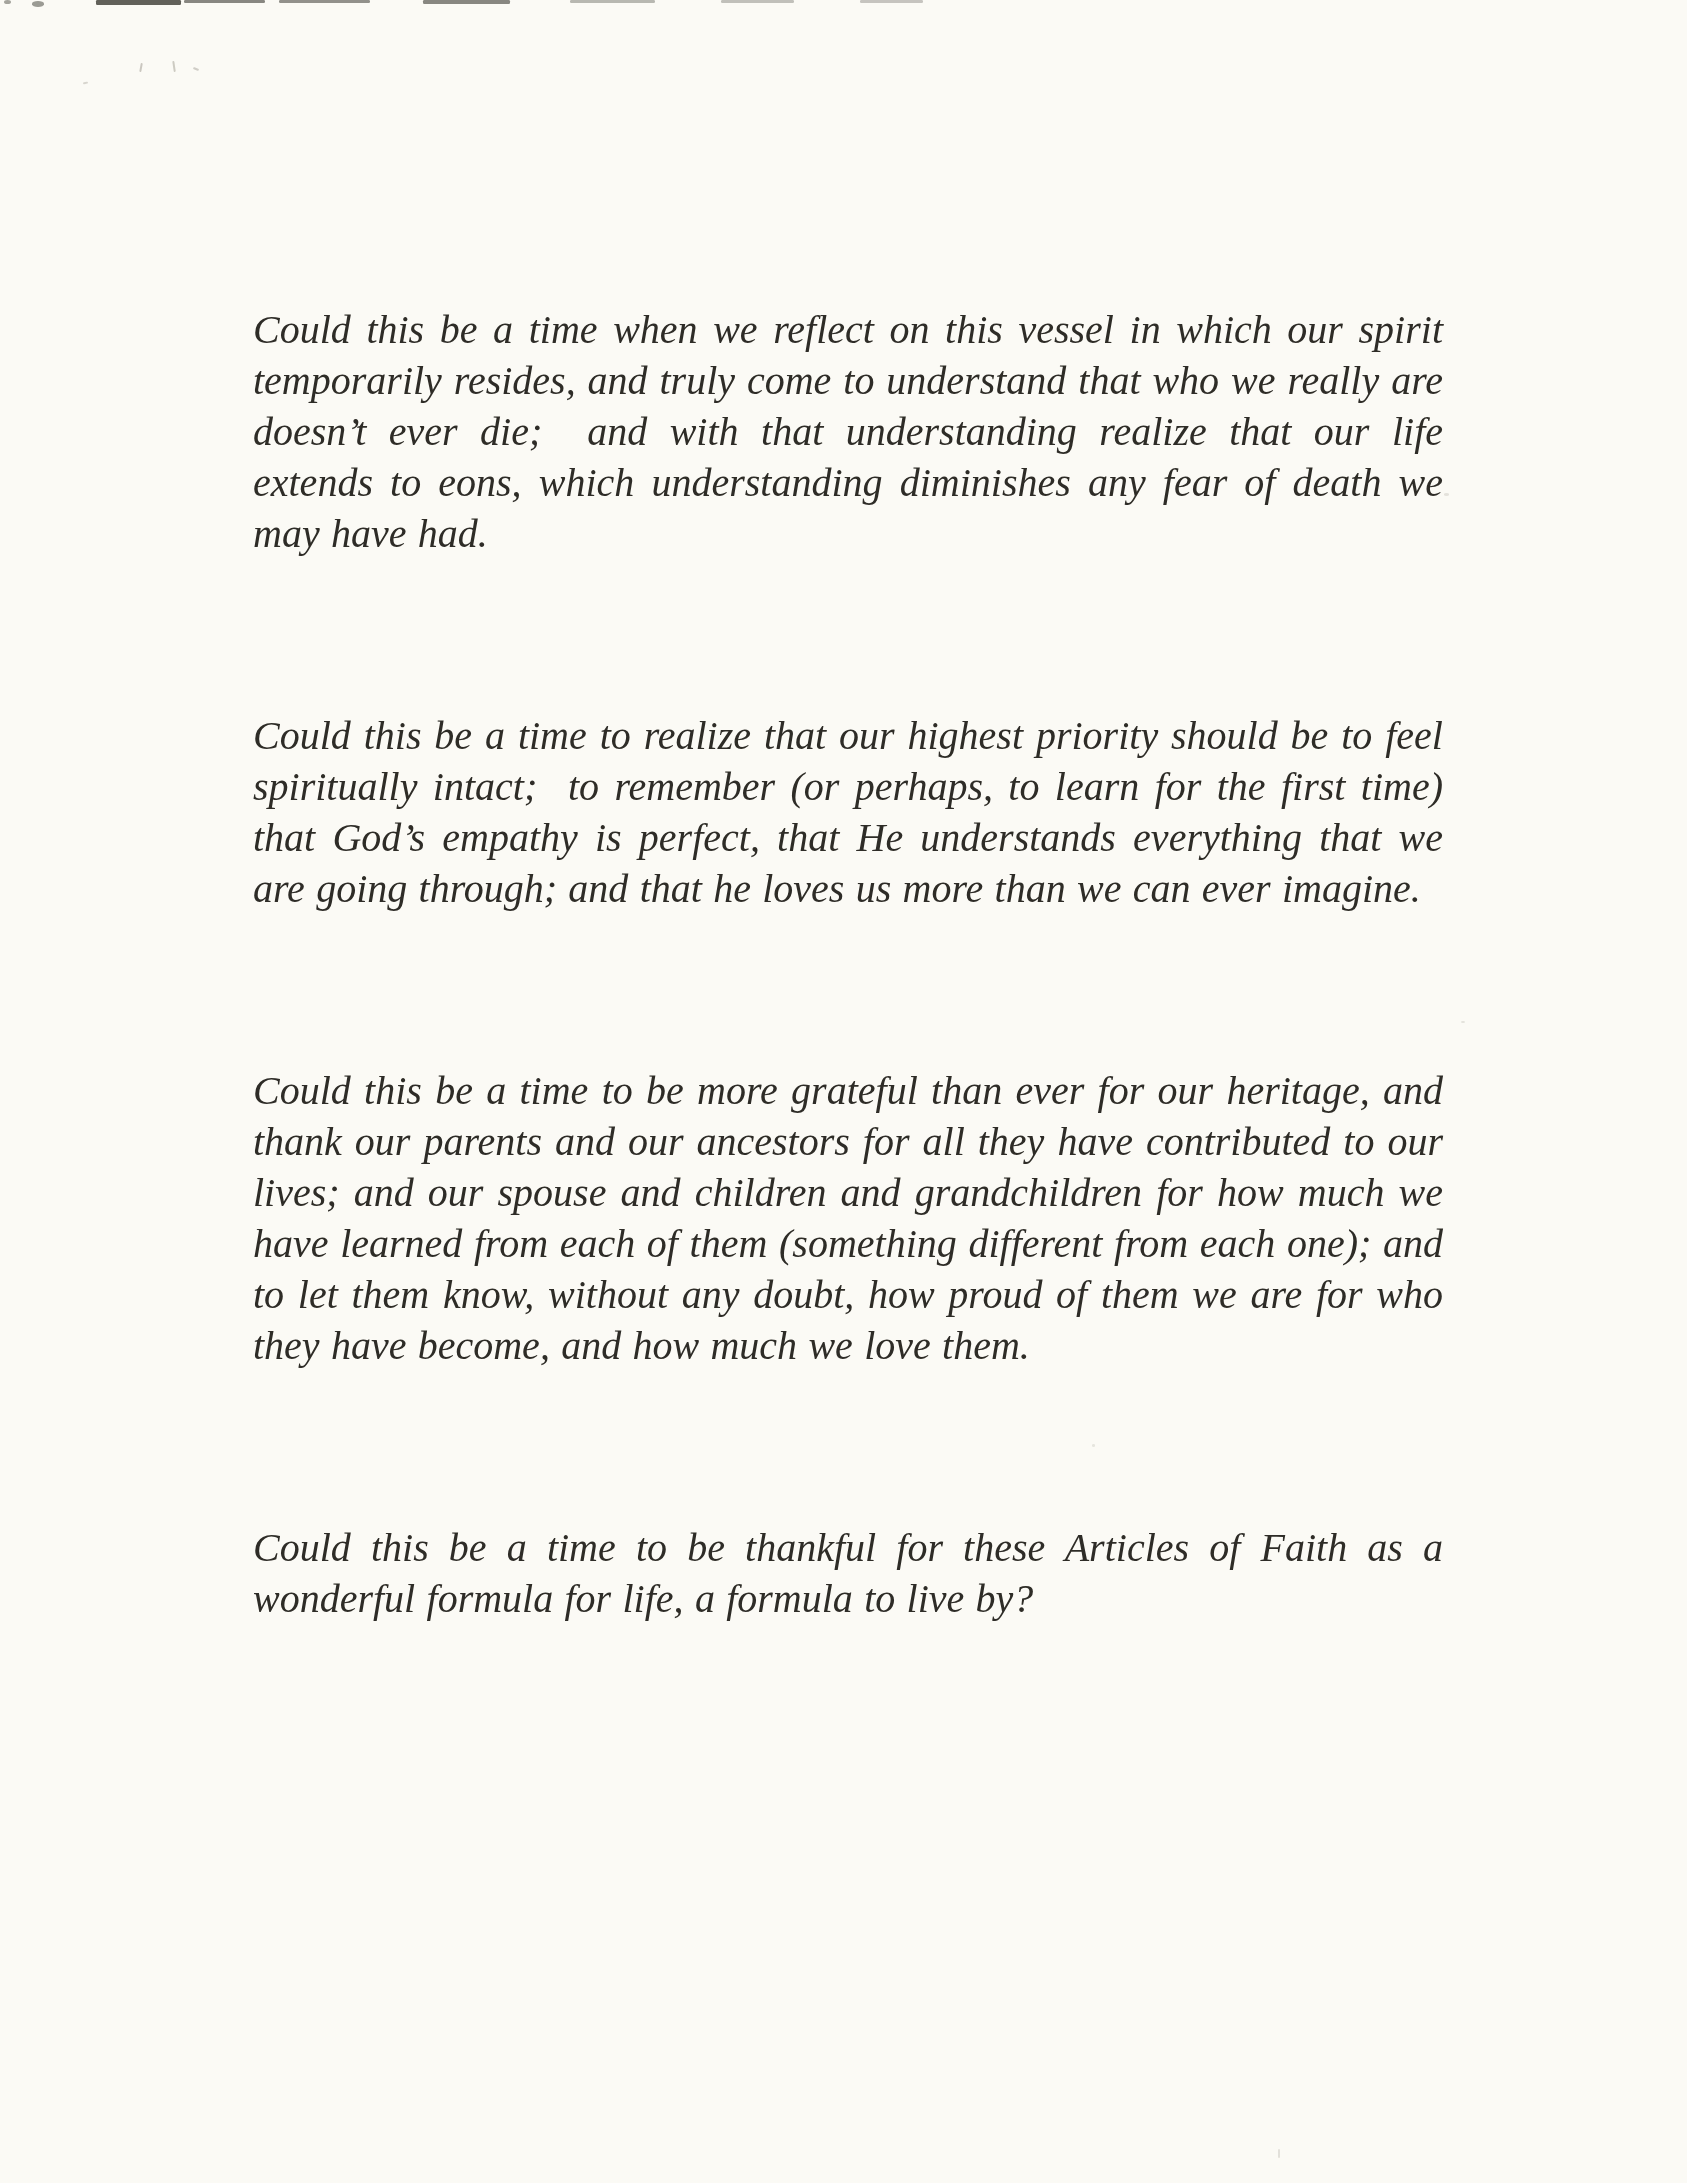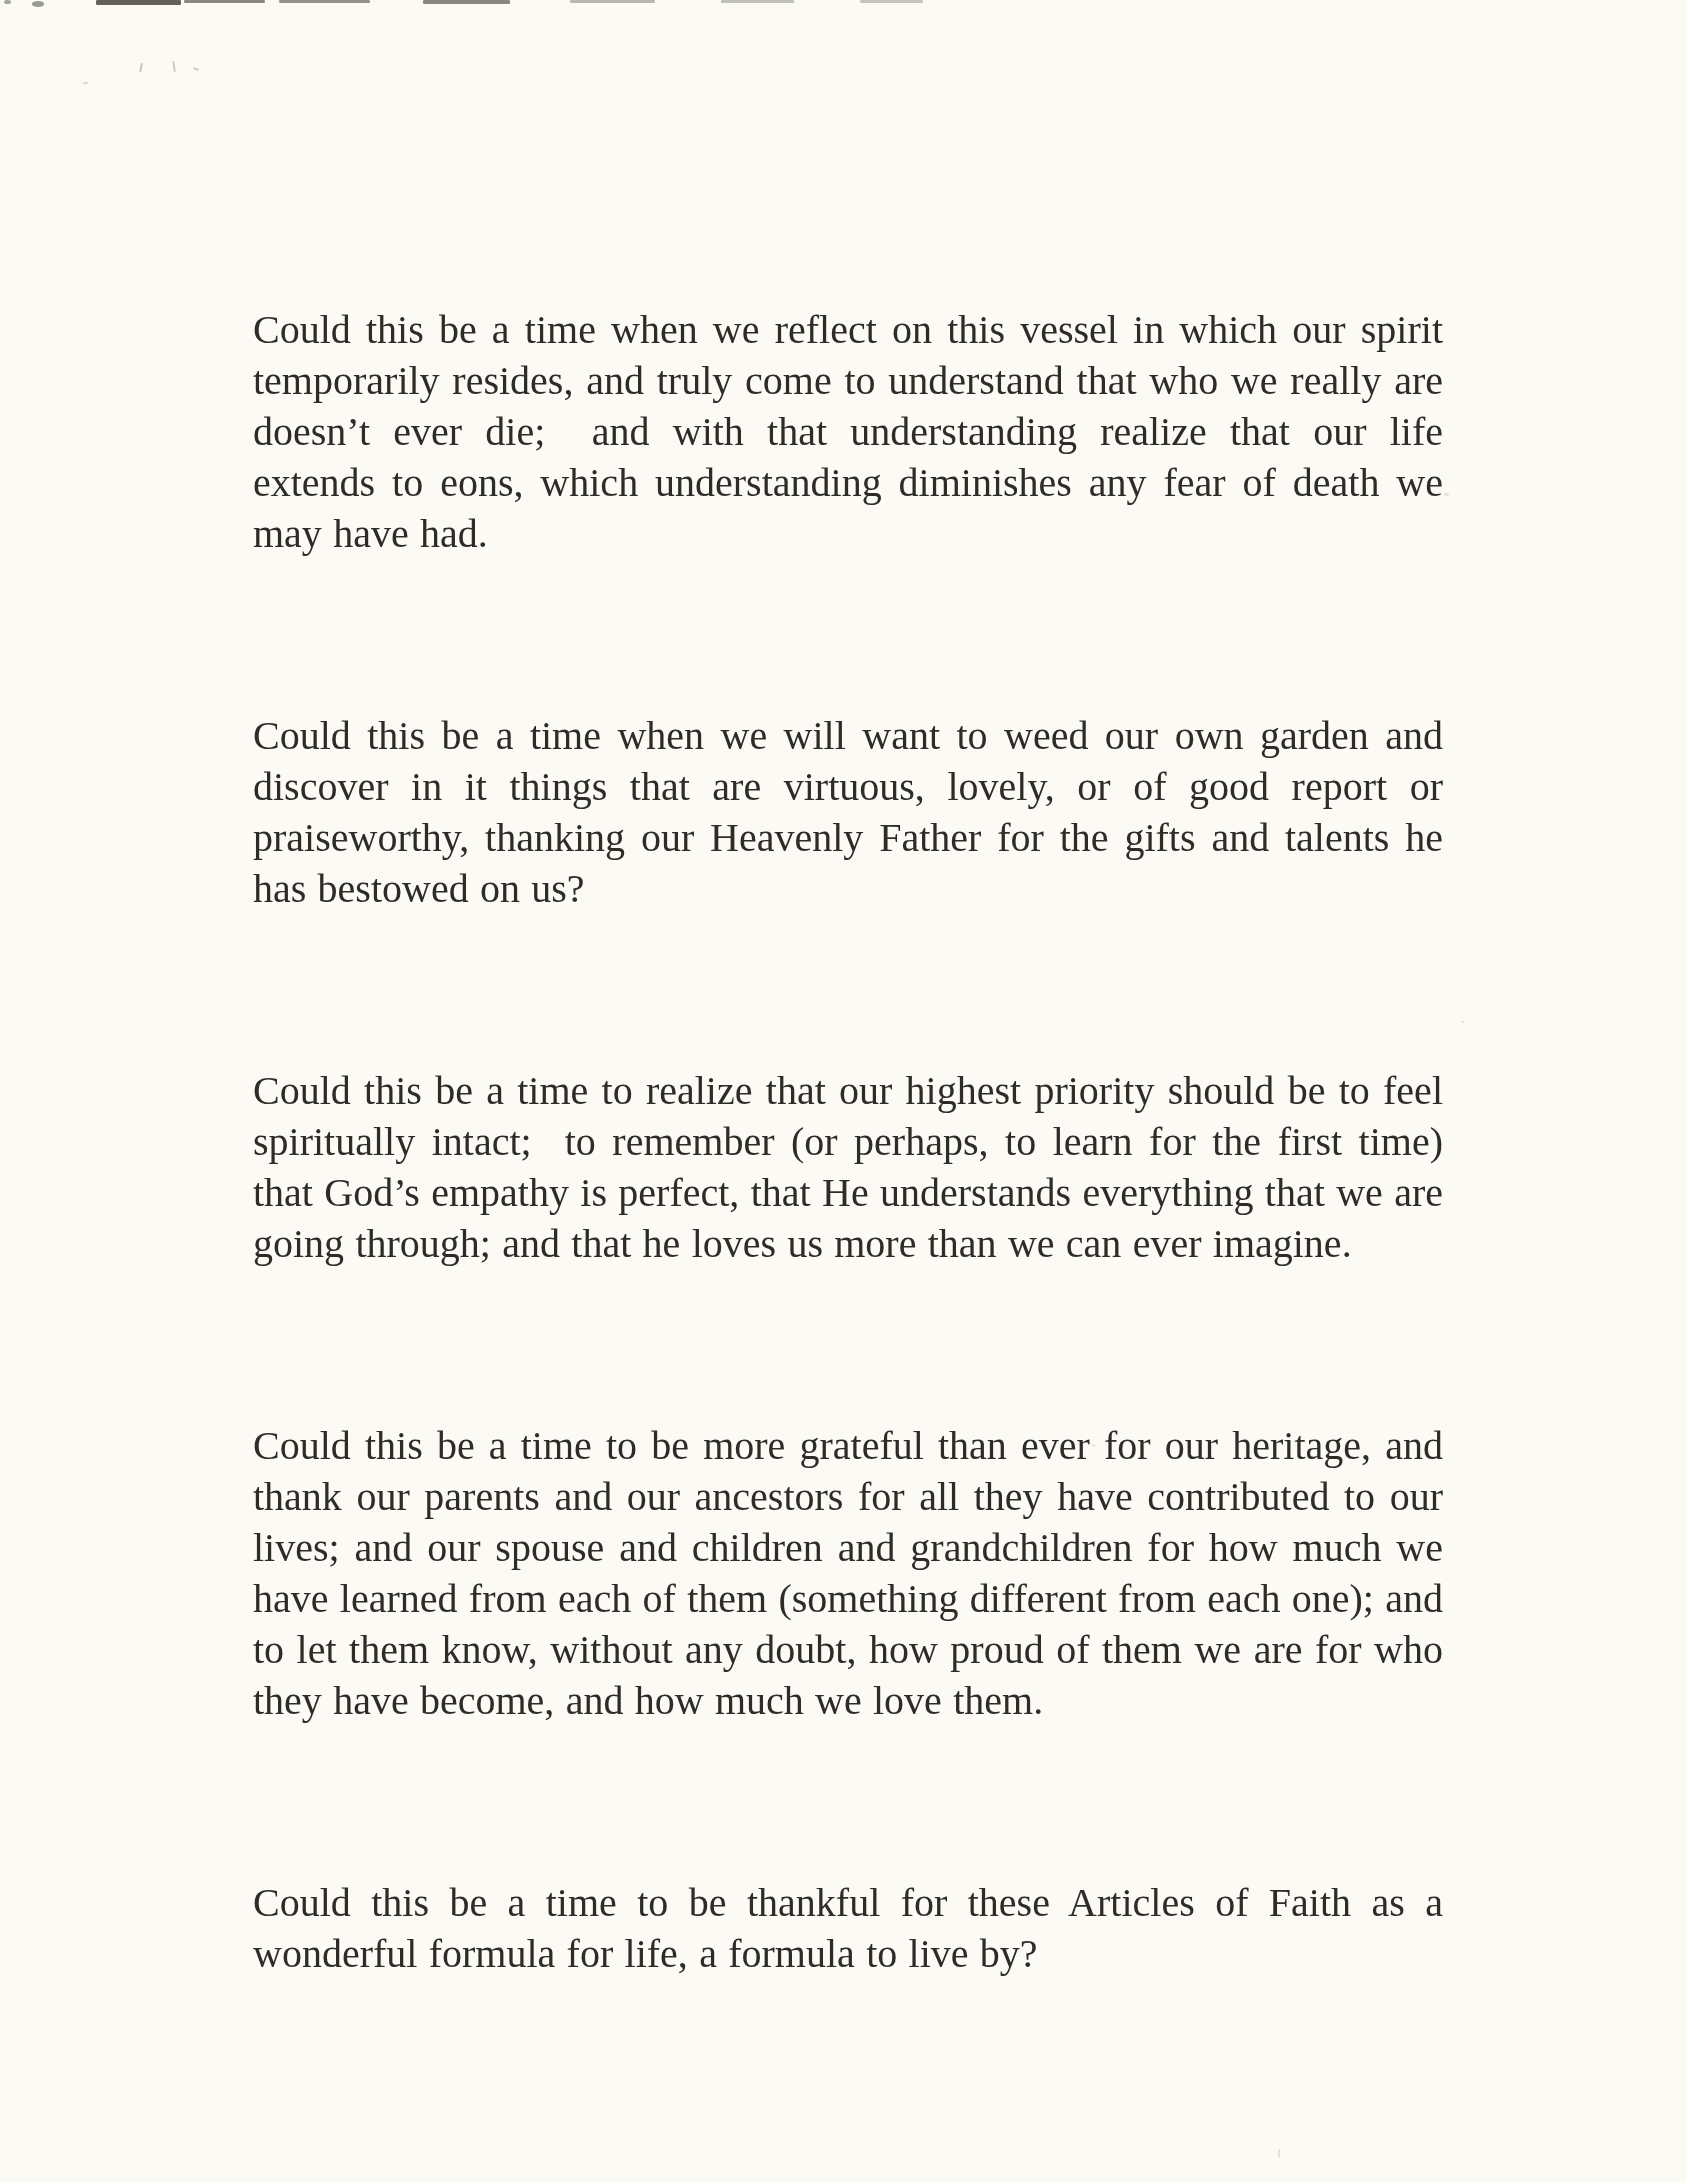--- a/index.html
+++ b/index.html
@@ -27,20 +27,21 @@
     width: 1190px;
     color: var(--ink, #2e2c27);
     font-size: 40px;
     line-height: 51px;
     text-align: justify;
     white-space: pre-wrap;
   }
   .text-block p {
     margin: 0 0 49px 0;
     word-spacing: 1.3px;
+    font-style: italic;
   }
   .text-block p:last-child { margin-bottom: 0; }
 
   
   .artifact {
     position: absolute;
     background: var(--artifact, #3c3b33);
     border-radius: 1.3px;
   }
   .seg-a { left: 96px;  top: 0; width: 85px; height: 4.6px; opacity: .80; }
@@ -101,21 +102,20 @@
 
   <div>
     <div class="speck sp-1"></div>
     <div class="speck sp-2"></div>
     <div class="speck sp-3"></div>
     <div class="speck sp-4"></div>
   </div>
 
   <main class="text-block">
     <p>Could this be a time when we reflect on this vessel in which our spirit temporarily resides, and truly come to understand that who we really are doesn’t ever die;  and with that understanding realize that our life extends to eons, which understanding diminishes any fear of death we may have had.</p>
-    <p>Could this be a time when we will want to weed our own garden and discover in it things that are virtuous, lovely, or of good report or praiseworthy, thanking our Heavenly Father for the gifts and talents he has bestowed on us?</p>
     <p>Could this be a time to realize that our highest priority should be to feel spiritually intact;  to remember (or perhaps, to learn for the first time) that God’s empathy is perfect, that He understands everything that we are going through; and that he loves us more than we can ever imagine.</p>
     <p>Could this be a time to be more grateful than ever for our heritage, and thank our parents and our ancestors for all they have contributed to our lives; and our spouse and children and grandchildren for how much we have learned from each of them (something different from each one); and to let them know, without any doubt, how proud of them we are for who they have become, and how much we love them.</p>
     <p>Could this be a time to be thankful for these Articles of Faith as a wonderful formula for life, a formula to live by?</p>
     
   </main>
 
 </div>
 
 
 </body></html>

